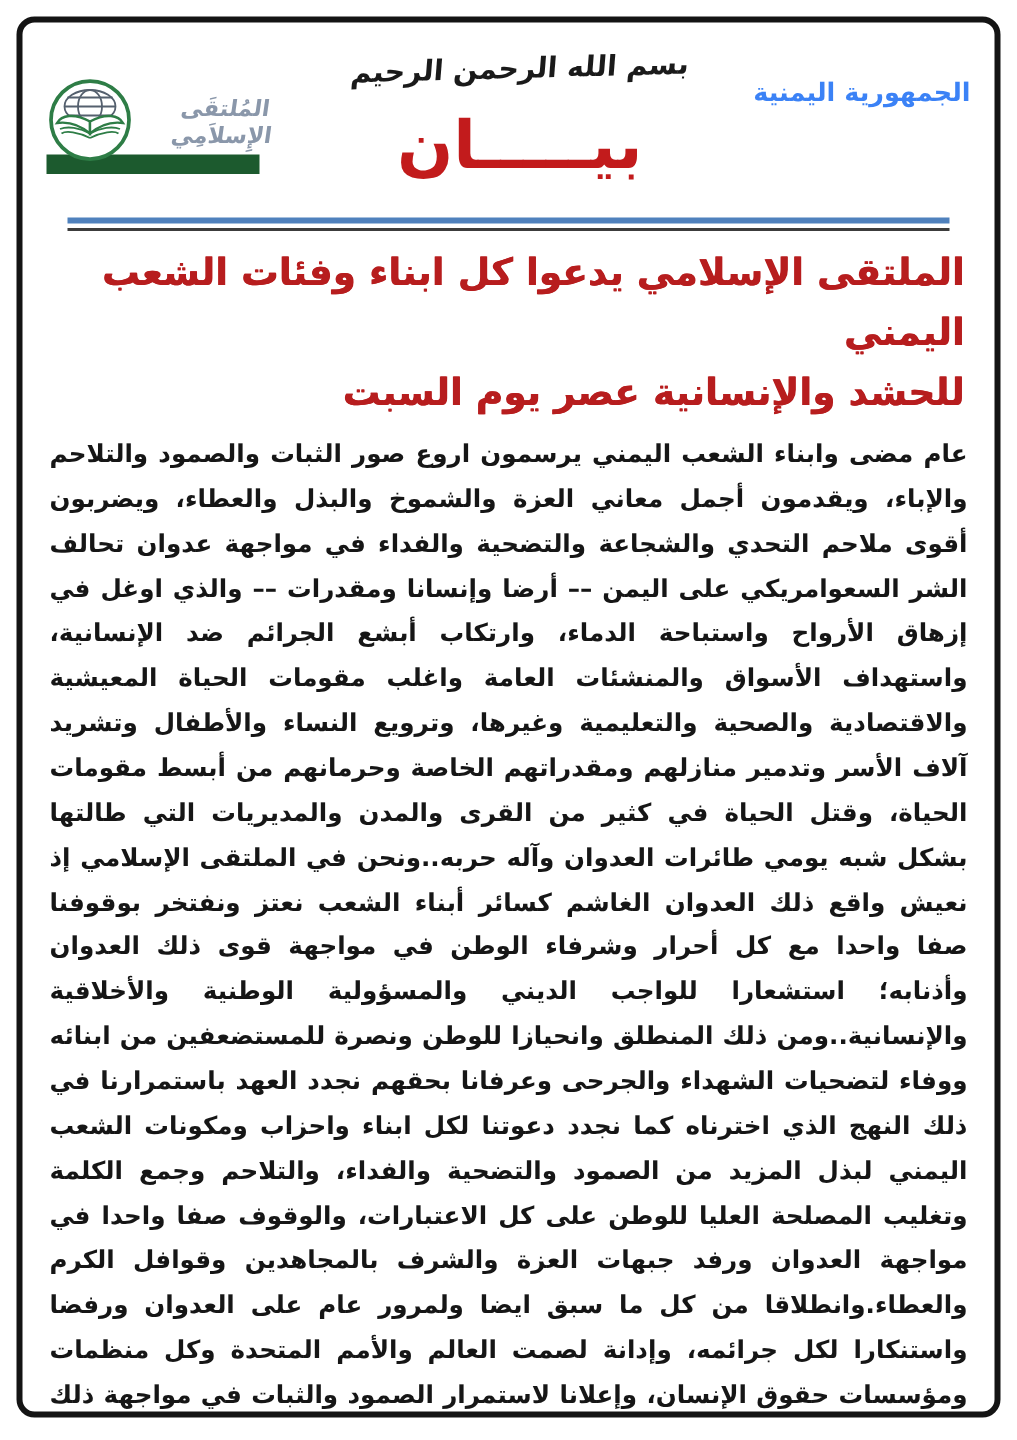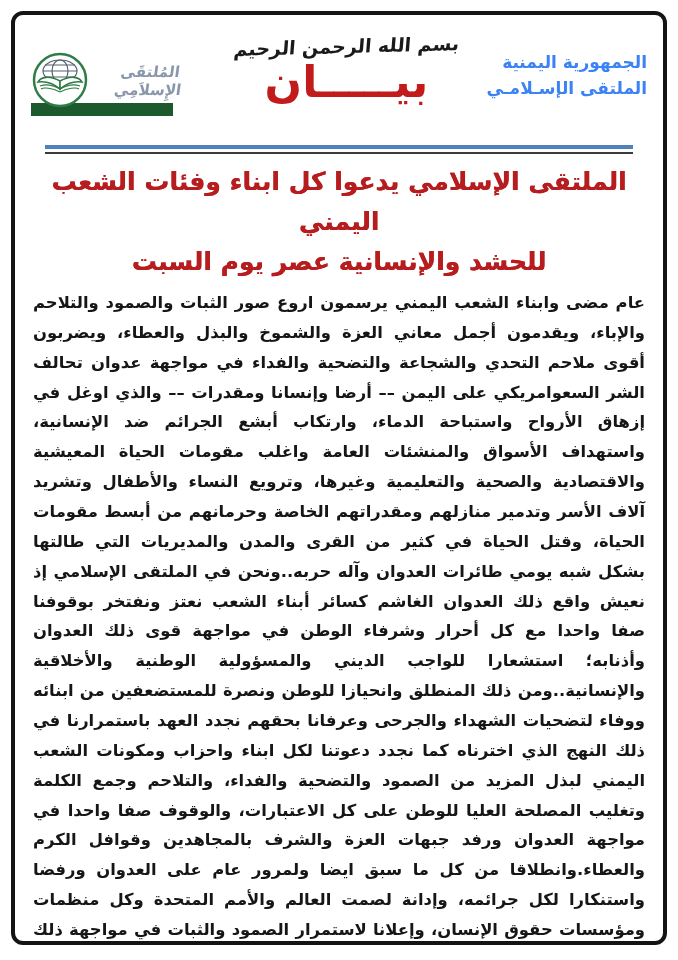--- a/index.html
+++ b/index.html
@@ -14,54 +14,53 @@
   .header{display:flex;flex-direction:row;align-items:flex-start;
           justify-content:space-between;height:108px;margin-top:6px;}
   .org-block{width:175px;text-align:right;padding-top:16px;}
   .org-line{font-size:17px;font-weight:bold;color:#3b82f6;line-height:1.55;
             letter-spacing:0.5px;}
   .center-block{flex:1;text-align:center;padding-top:2px;}
   .bismillah{font-size:19px;color:#1a1a1a;font-weight:bold;
              transform:skewX(-6deg) rotate(-1.5deg);display:inline-block;
              font-family:"DejaVu Sans",sans-serif;}
   .bayan{font-size:44px;font-weight:bold;color:#c21b1c;line-height:1.05;
-         margin-top:2px;}
+         margin-top:18px;}
   .logo-block{width:190px;position:relative;height:100px;}
   .logo-bar{position:absolute;right:48px;left:0;top:70px;height:13px;
             background:#1c5a2e;}
   .logo-circle{position:absolute;right:132px;top:18px;}
   .logo-script{position:absolute;right:8px;top:30px;width:128px;
                text-align:center;color:#8a97aa;font-size:15px;font-weight:bold;
                transform:skewX(-8deg);}
 
   
   .sep{height:3px;border-top:4px solid #4f81bd;border-bottom:2px solid #3c3c3c;
        margin:4px 14px 2px 14px;}
 
   
-  .title{ text-align:center;color:#b71d1e;font-weight:bold;
+  .title{ text-align:right;color:#b71d1e;font-weight:bold;
           font-size:25px;line-height:1.6;margin:8px 4px 4px 4px;
           text-shadow:0.4px 0 0 #b71d1e;}
 
   
   .body-text{color:#161616;font-size:16.4px;font-weight:bold;line-height:1.82;
              text-align:justify;text-align-last:center;-moz-text-align-last:center;
              margin:6px 2px 0 2px;}
 </style>
 </head>
 <body>
 
 <div class="page">
   <div class="frame">
     <div class="content">
 
       <div class="header">
         <div class="org-block">
           <div class="org-line">الجمهورية اليمنية</div>
-          <div class="org-line">الملتقى الإسـلامـي</div>
         </div>
         <div class="center-block">
           <div><span class="bismillah">بسم الله الرحمن الرحيم</span></div>
           <div class="bayan">بيـــــان</div>
         </div>
         <div class="logo-block">
           <div class="logo-bar"></div>
           <div class="logo-circle">
             <svg width="58" height="58" viewBox="0 0 58 58">
               <circle cx="29" cy="29" r="26" fill="#ffffff" stroke="#2e7d46" stroke-width="2.5"></circle>

